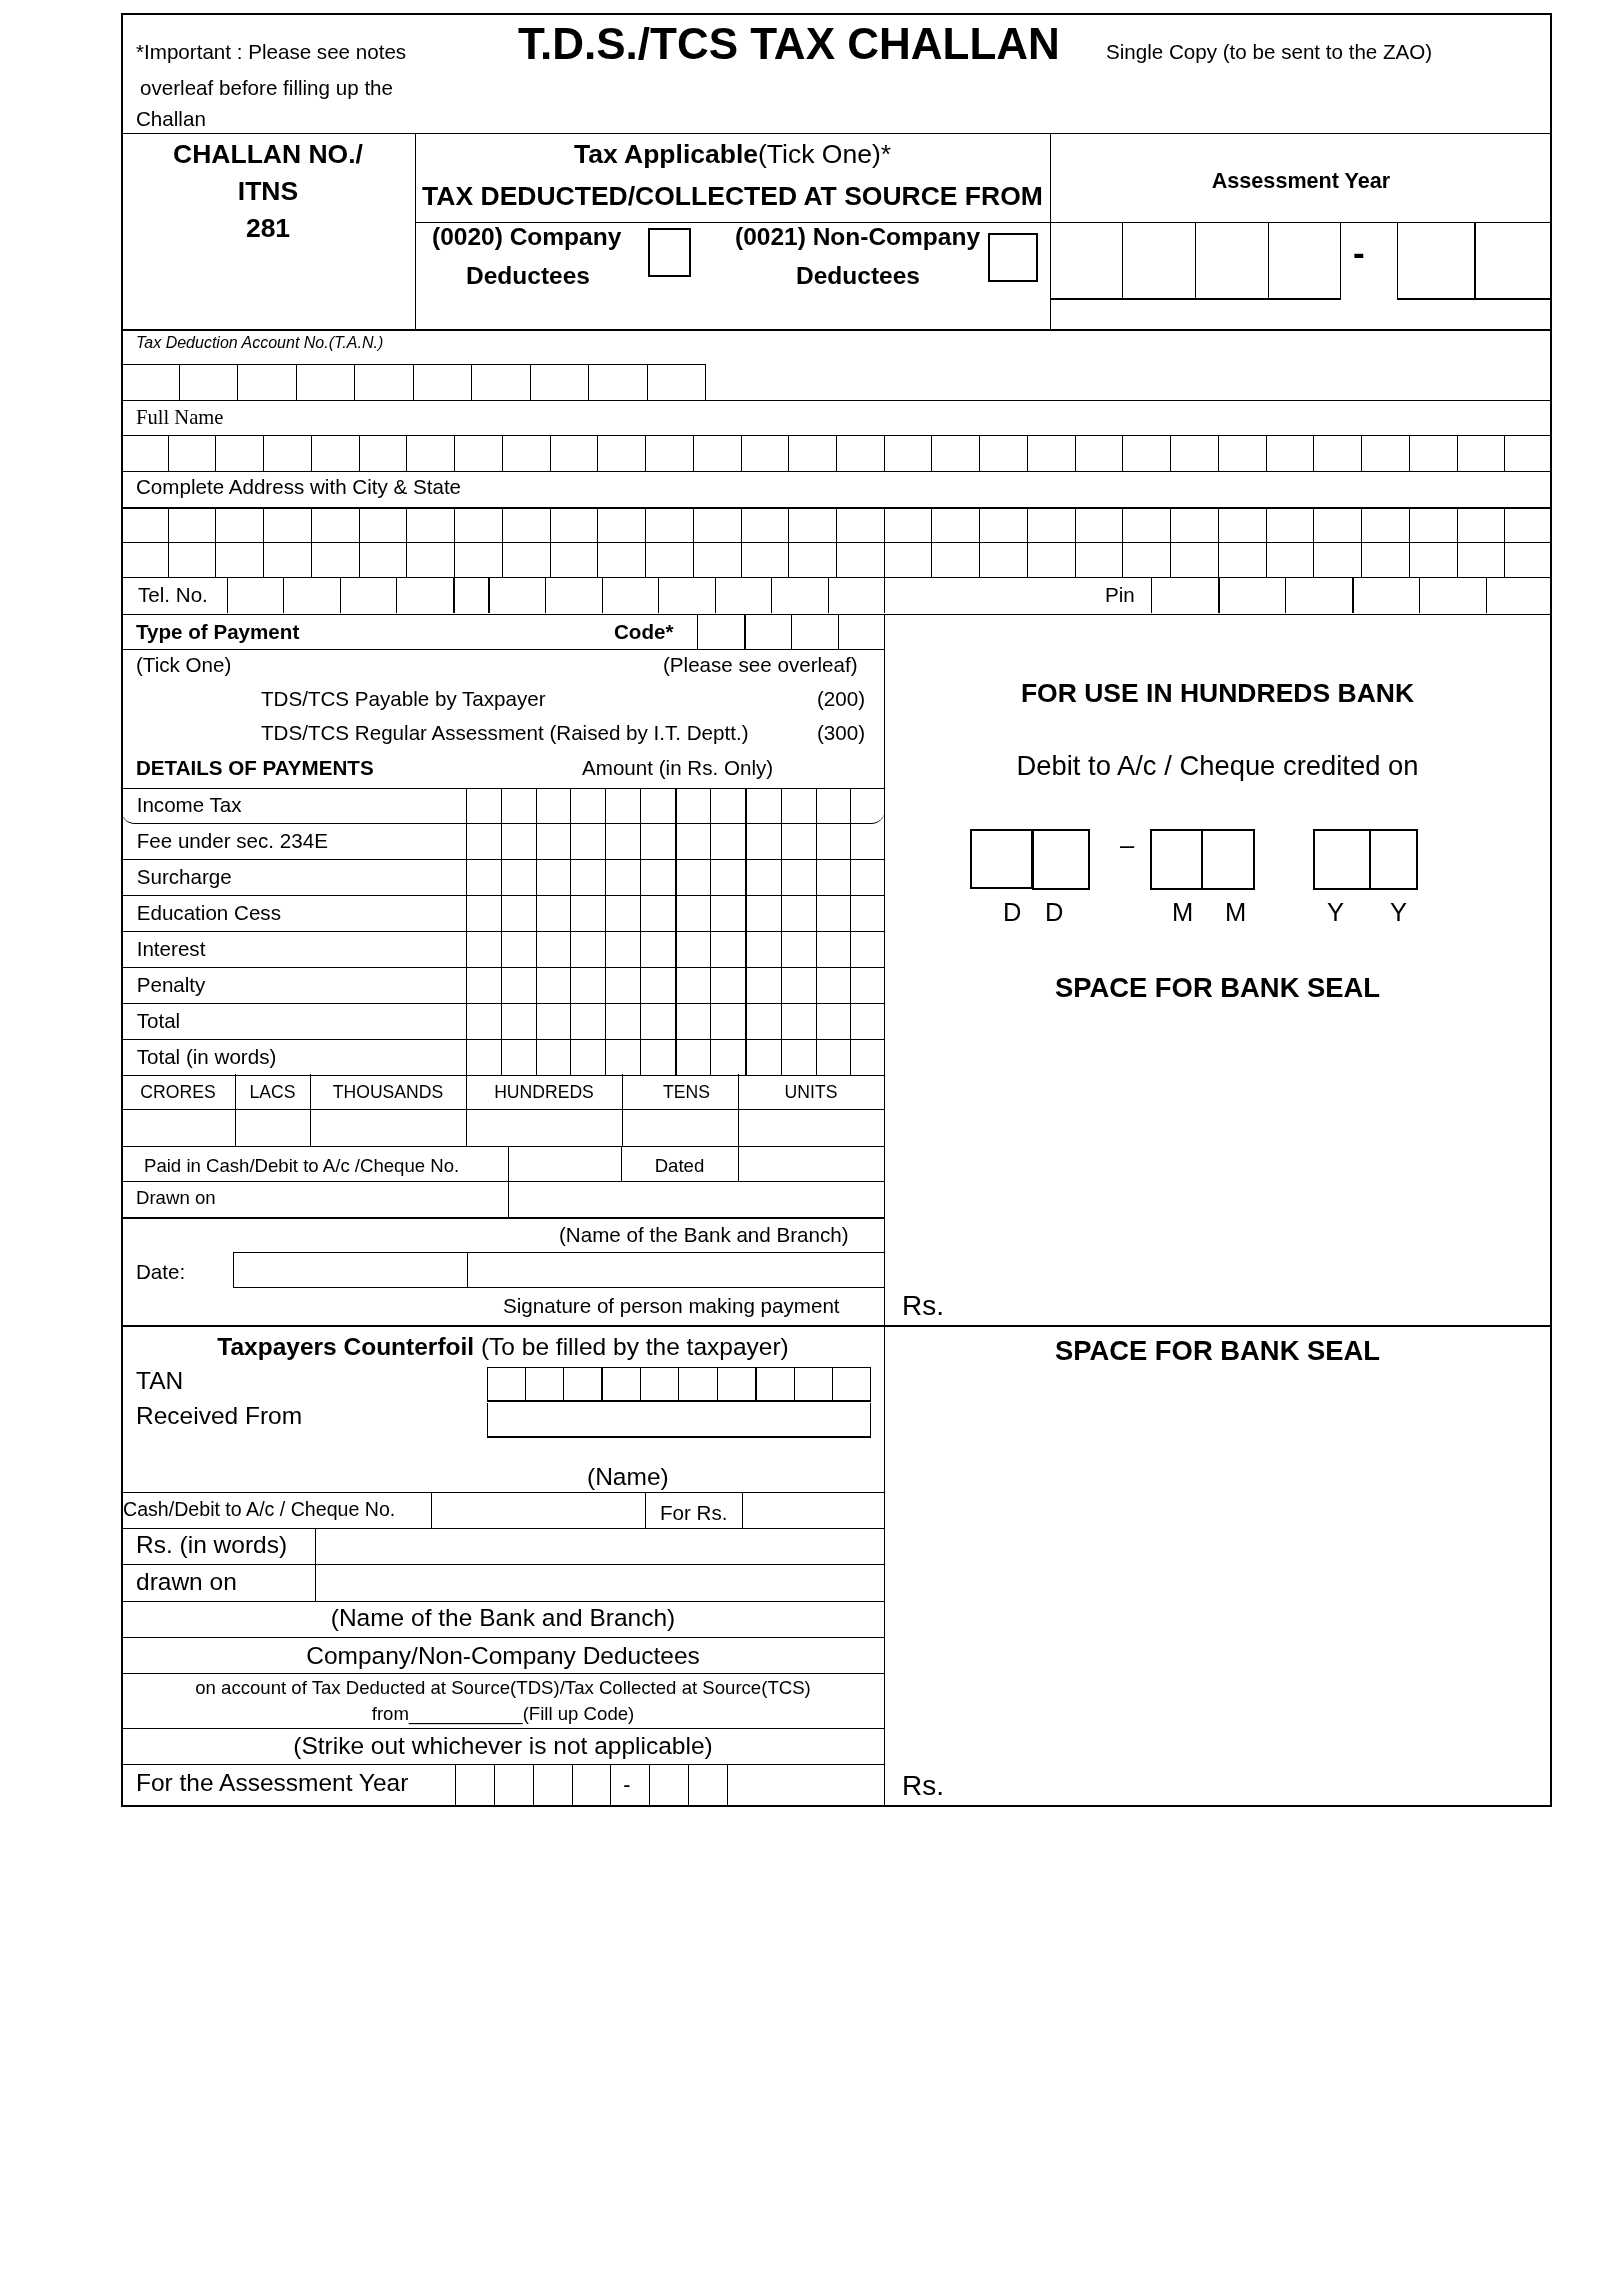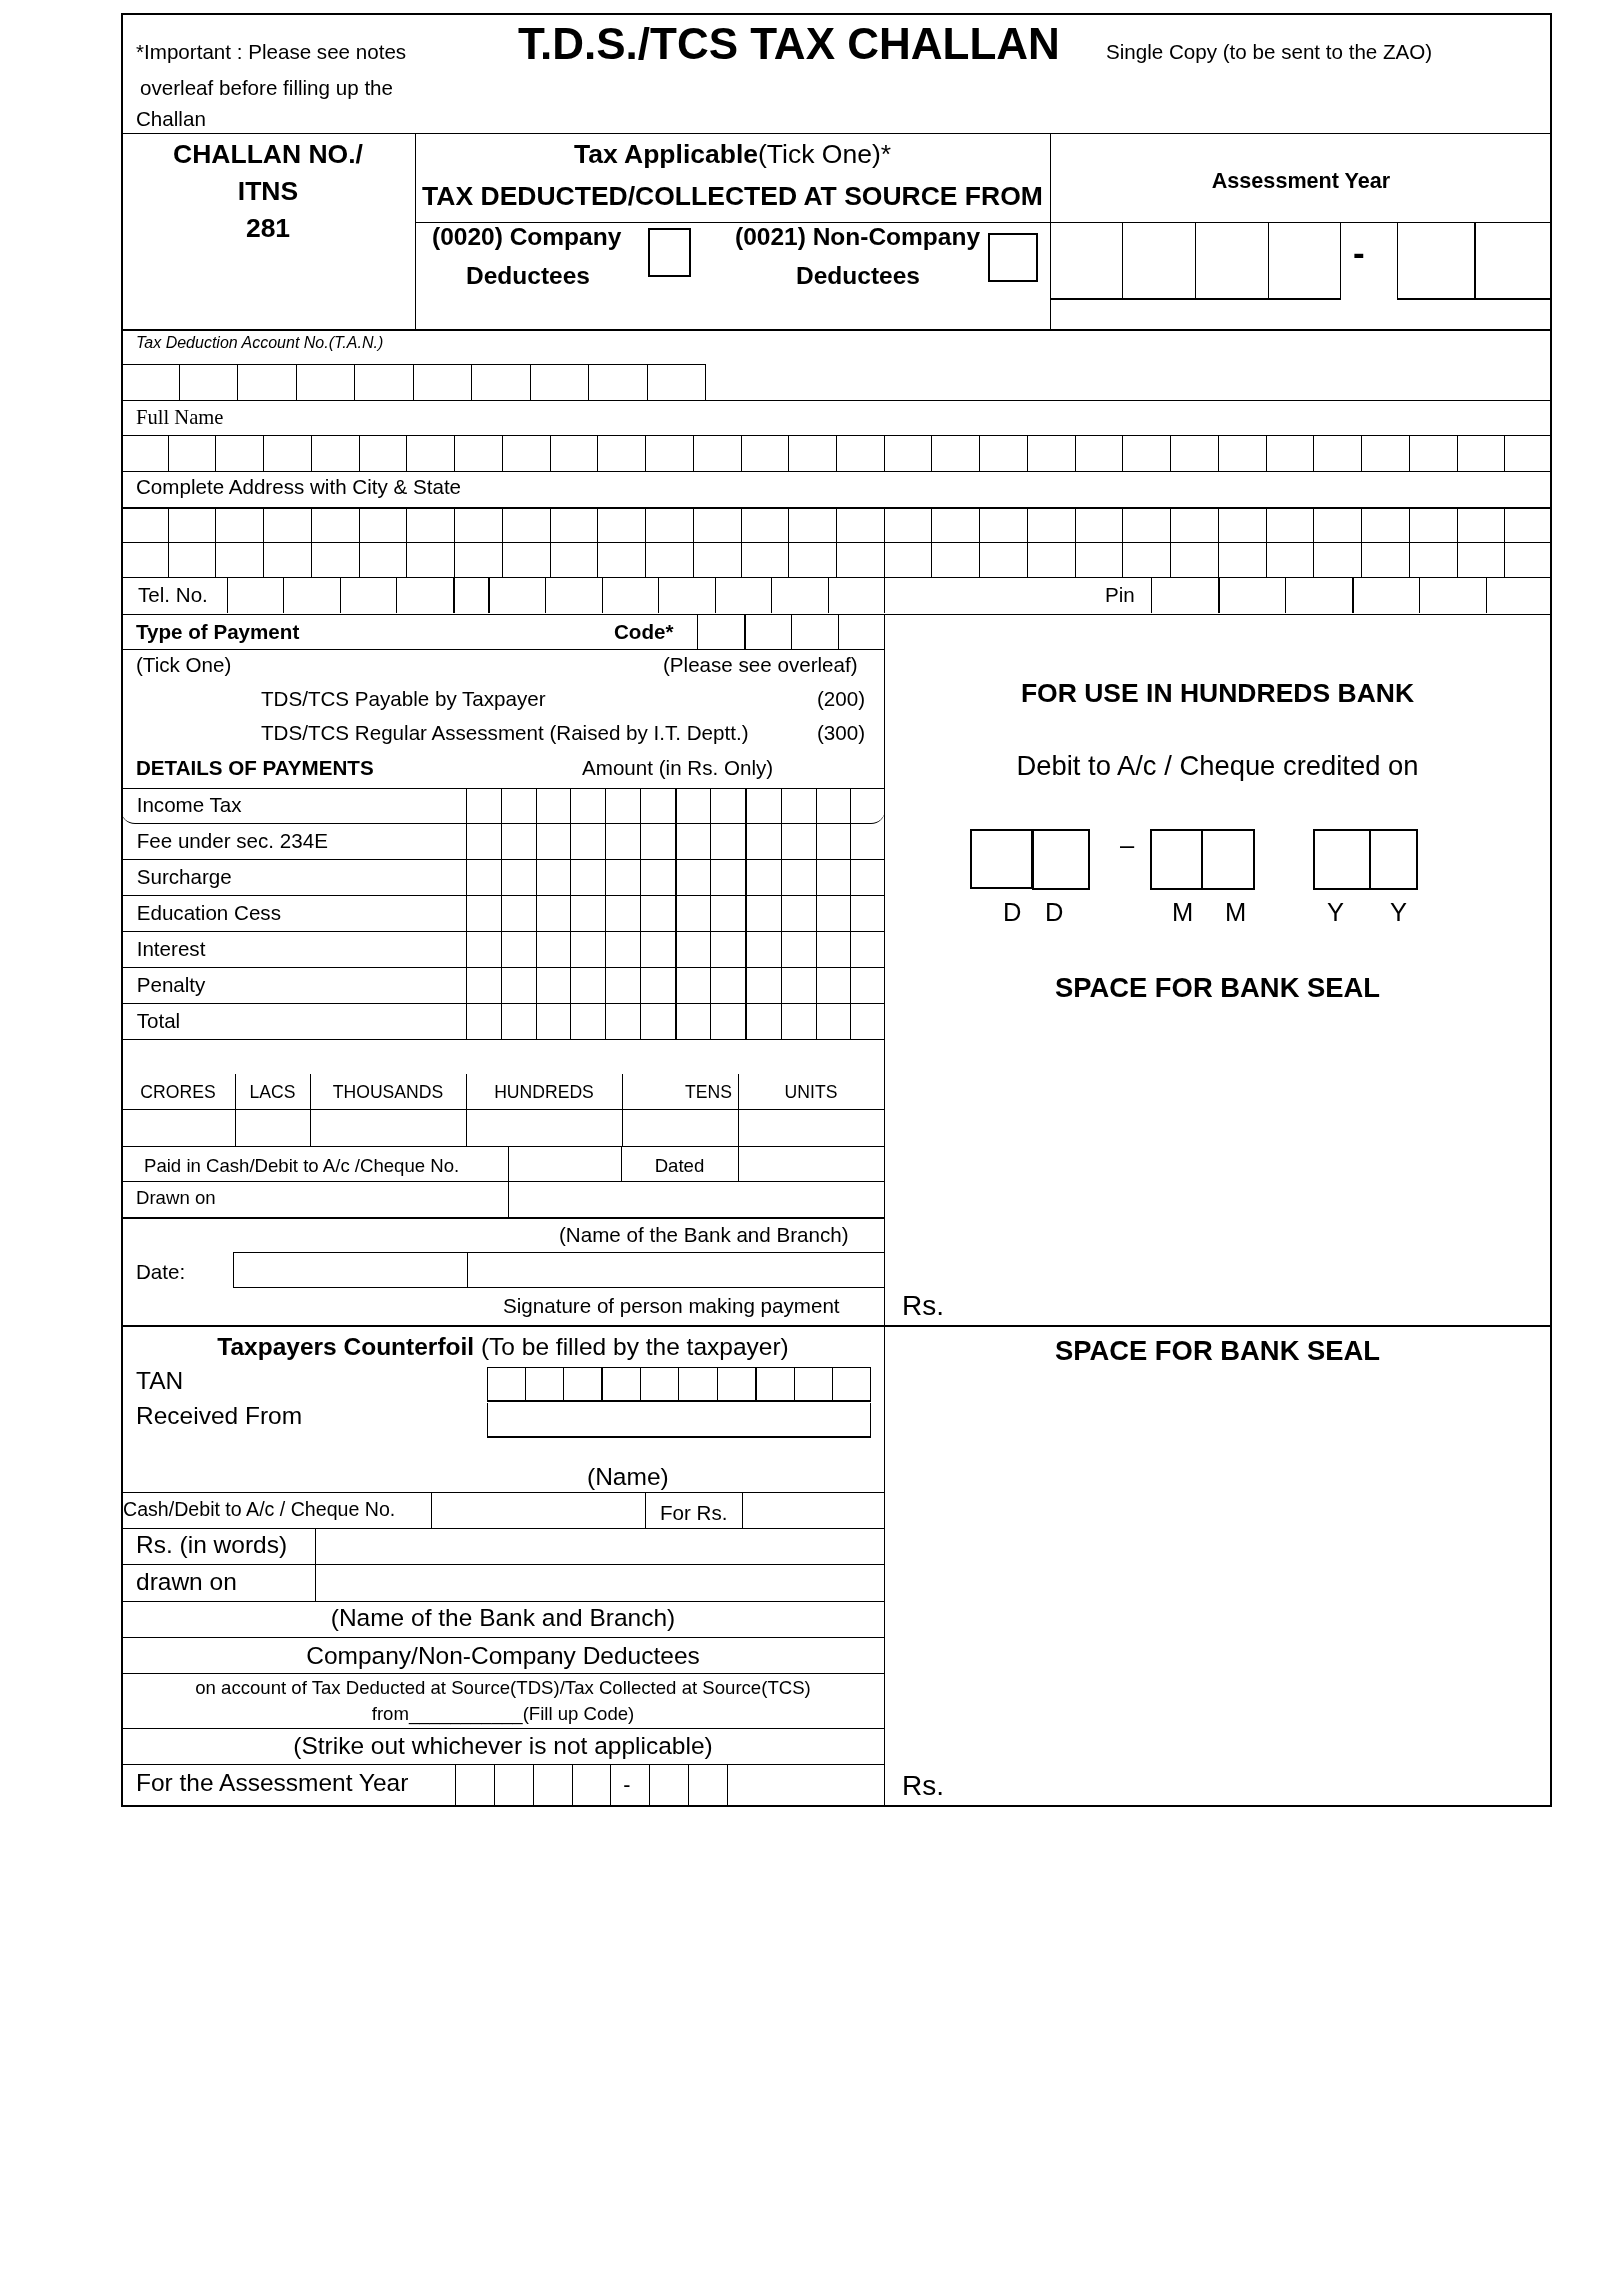--- a/index.html
+++ b/index.html
@@ -350,34 +350,51 @@
         <div></div>
         <div></div>
         <div style="border-left:2px solid #000;"></div>
         <div></div>
         <div style="border-left:2px solid #000;"></div>
         <div></div>
         <div></div>
         <div></div>
       </div>
   </div>
+  <div style="position:relative;height:36px;border-bottom:1.5px solid #000;box-sizing:border-box;">
+    <div class="t" style="left:15.7px;top:6.9px;font-size:20.6px;">Total (in words)</div>
+    <div class="boxrow" style="left:345px;top:0;width:419px;height:100%;border-left:1.5px solid #000;">
+        <div></div>
+        <div></div>
+        <div></div>
+        <div></div>
+        <div></div>
+        <div></div>
+        <div style="border-left:2px solid #000;"></div>
+        <div></div>
+        <div style="border-left:2px solid #000;"></div>
+        <div></div>
+        <div></div>
+        <div></div>
+      </div>
+  </div>
 </div>
 
 <div class="abs" style="left:121px;top:1074px;width:764px;height:72px;">
   <div class="vlt" style="left:114px;top:0;height:72px;"></div>
   <div class="vlt" style="left:189px;top:0;height:72px;"></div>
   <div class="vlt" style="left:345px;top:0;height:72px;"></div>
   <div class="vlt" style="left:501px;top:0;height:72px;"></div>
   <div class="vlt" style="left:617px;top:0;height:72px;"></div>
   <div class="hlt" style="left:0;top:35px;width:764px;"></div>
   <div class="t center" style="left:0;width:114px;top:9.8px;font-size:17.6px;">CRORES</div>
   <div class="t center" style="left:114px;width:75px;top:9.8px;font-size:17.6px;">LACS</div>
   <div class="t center" style="left:189px;width:156px;top:9.8px;font-size:17.6px;">THOUSANDS</div>
   <div class="t center" style="left:345px;width:156px;top:9.8px;font-size:17.6px;">HUNDREDS</div>
-  <div class="t center" style="left:529px;width:117px;top:9.8px;font-size:17.6px;">TENS</div>
+  <div class="t center" style="left:507px;width:117px;top:9.8px;font-size:17.6px;">TENS</div>
   <div class="t center" style="left:617px;width:146px;top:9.8px;font-size:17.6px;">UNITS</div>
   <div class="abs" style="left:0;top:36px;width:114px;height:35px;"></div>
   <div class="abs" style="left:114px;top:36px;width:75px;height:35px;"></div>
   <div class="abs" style="left:189px;top:36px;width:156px;height:35px;"></div>
   <div class="abs" style="left:345px;top:36px;width:156px;height:35px;"></div>
   <div class="abs" style="left:501px;top:36px;width:117px;height:35px;"></div>
   <div class="abs" style="left:617px;top:36px;width:146px;height:35px;"></div>
 </div>
 <div class="hlt" style="left:121px;top:1146px;width:764px;"></div>
 

